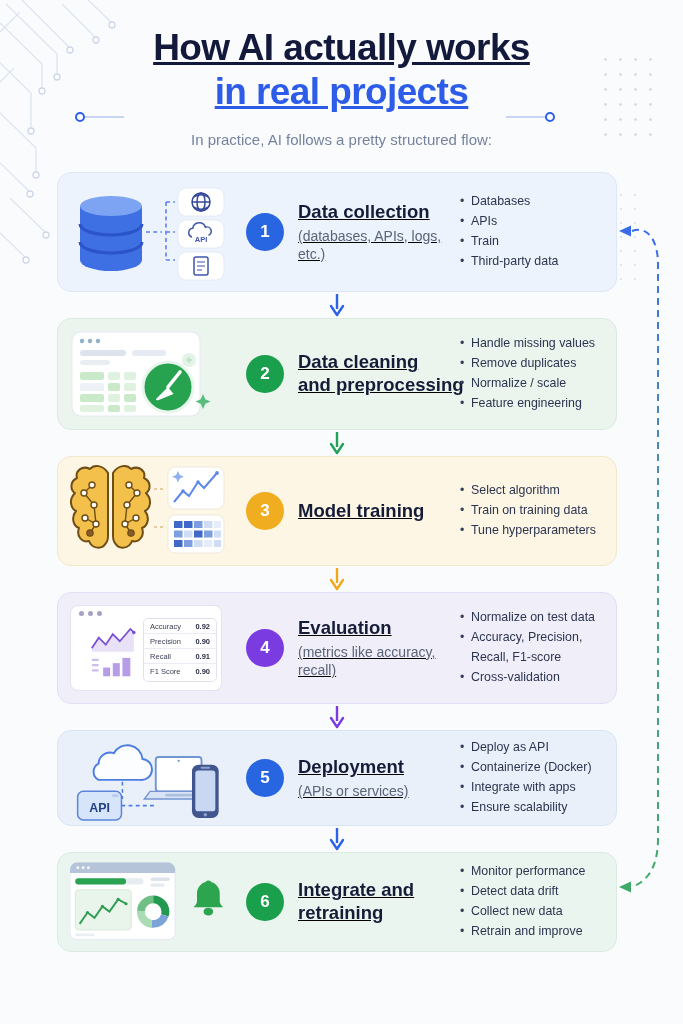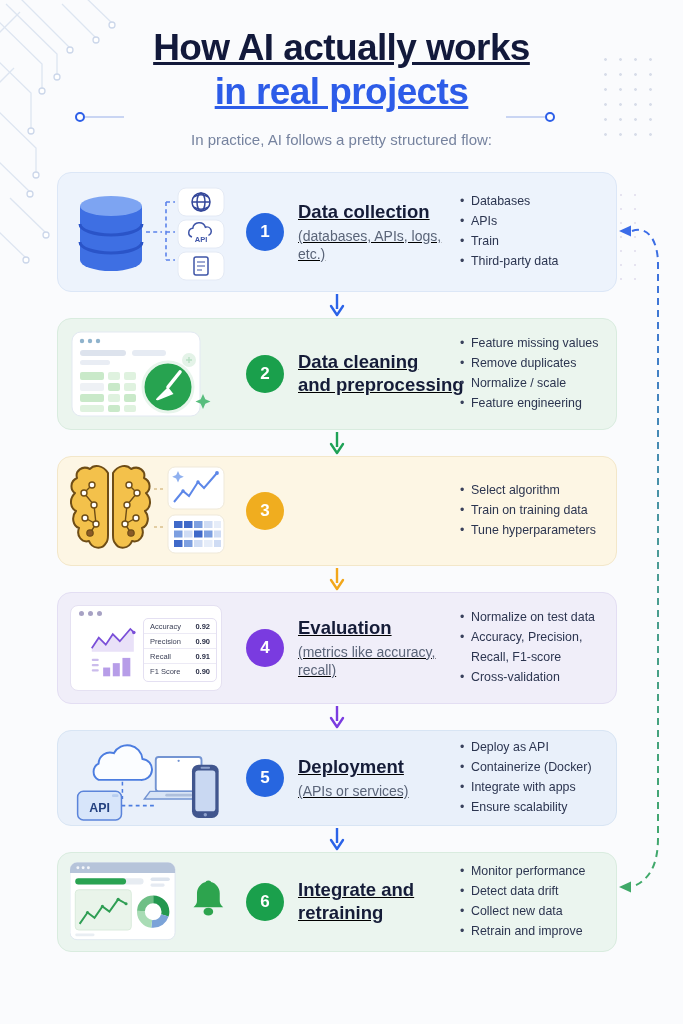--- a/index.html
+++ b/index.html
@@ -213,21 +213,21 @@
           <span>2</span>
         </div>
       <div class="htext">
         <h2 class="card-title">
           <span class="tline">Data cleaning</span>
             <span class="tline">and preprocessing</span>
         </h2>
 
       </div>
       <ul class="bullets">
-        <li>Feature missing values</li>
+        <li>Handle missing values</li>
         <li>Remove duplicates</li>
         <li>Normalize / scale</li>
         <li>Feature engineering</li>
       </ul>
     </section>
 
     <div class="flow-arrow" style="color: rgb(31, 162, 87);">
       <svg width="16" height="24" viewBox="0 0 16 24">
           <path d="M8 1 V16" stroke="currentColor" stroke-width="2.4"></path>
           <path d="M2 13 L8 22 L14 13" fill="none" stroke="currentColor" stroke-width="2.4" stroke-linejoin="round" stroke-linecap="round"></path>
@@ -275,20 +275,26 @@
                 <rect x="124" y="79" width="8.5" height="7" fill="#cfdcf4"></rect>
                 <rect x="134" y="79" width="8.5" height="7" fill="#e6edf9"></rect>
                 <rect x="144" y="79" width="7" height="7" fill="#cfdcf4"></rect>
             </g>
           </g>
         </svg>
       </div>
       <div class="badge" style="background: rgb(240, 173, 31);">
           <span>3</span>
         </div>
+      <div class="htext">
+        <h2 class="card-title">
+          <span class="tline">Model training</span>
+        </h2>
+
+      </div>
       <ul class="bullets">
         <li>Select algorithm</li>
         <li>Train on training data</li>
         <li>Tune hyperparameters</li>
       </ul>
     </section>
 
     <div class="flow-arrow" style="color: rgb(242, 167, 27);">
       <svg width="16" height="24" viewBox="0 0 16 24">
           <path d="M8 1 V16" stroke="currentColor" stroke-width="2.4"></path>

